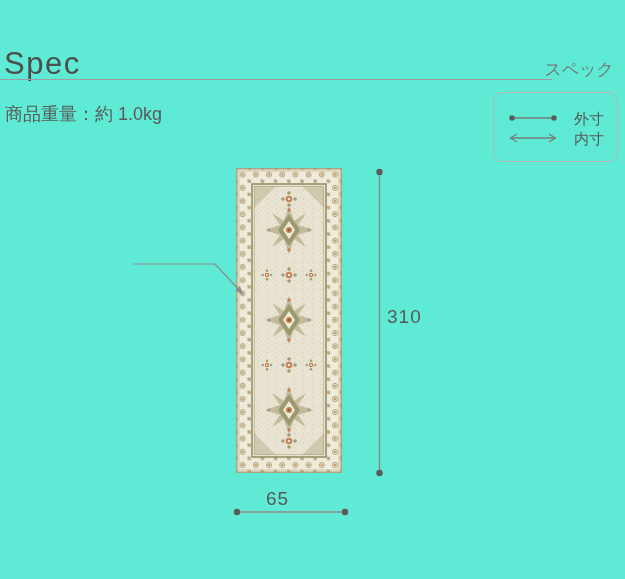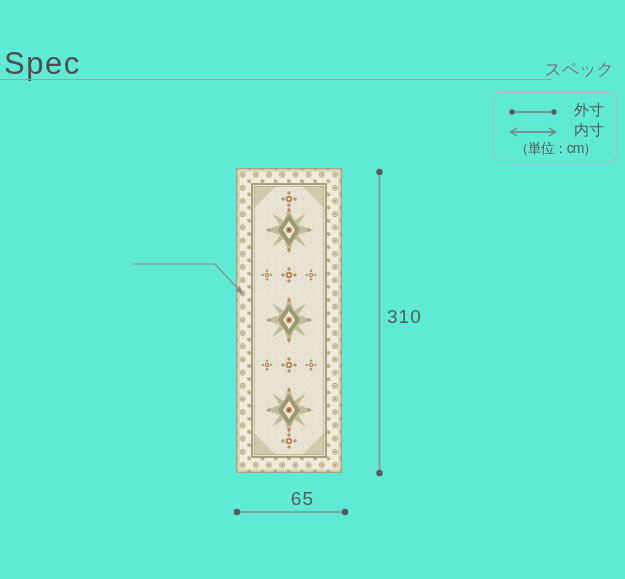--- a/index.html
+++ b/index.html
@@ -31,21 +31,21 @@
   }
   
   .legend-box{
     position:absolute;left:493px;top:92px;width:125px;height:70px;
     border:1px solid #b5b5b5;border-radius:9px;
     box-sizing:border-box;
     display:flex;flex-direction:column;justify-content:center;
     gap:4px;padding:4px 0 2px 0;
   }
   .legend-row{
-    display:flex;align-items:flex-end;justify-content:center;gap:15px;
+    display:flex;align-items:center;justify-content:center;gap:15px;
     height:16px;
   }
   .legend-label{font-size:15px;color:#595959;line-height:1;}
   .legend-unit{
     text-align:center;font-size:14px;color:#595959;line-height:1;
     letter-spacing:-1px;
   }
   
   .rug{position:absolute;left:236px;top:168px;width:106px;height:305px;}
   .thickness-label{
@@ -53,52 +53,52 @@
     font-size:19px;color:#595959;line-height:1.2;
   }
   .thickness-leader{position:absolute;left:130px;top:258px;}
   .vdim{position:absolute;left:371px;top:165px;}
   .vdim-label{
     position:absolute;left:387px;top:306px;
     font-size:19px;color:#595959;letter-spacing:1px;
   }
   .hdim{position:absolute;left:230px;top:504px;}
   .hdim-label{
-    position:absolute;left:266px;top:488px;width:48px;text-align:right;
+    position:absolute;left:266px;top:488px;width:48px;text-align:left;
     font-size:19px;color:#595959;letter-spacing:1px;
   }
 </style>
 </head>
 <body>
 
 <div class="canvas">
 
   <div class="spec-title">Spec</div>
   <div class="spec-rule"></div>
   <div class="spec-subtitle">スペック</div>
 
+  <div class="weight-text">商品重量：約 1.0kg</div>
 
   <div class="legend-box">
     <div class="legend-row">
       <svg width="52" height="10" viewBox="0 0 52 10">
         <line x1="5" y1="5" x2="47" y2="5" stroke="#7a7a7a" stroke-width="1.3"></line>
         <circle cx="5" cy="5" r="2.7" fill="#5a5a5a"></circle>
         <circle cx="47" cy="5" r="2.7" fill="#5a5a5a"></circle>
       </svg>
       <span class="legend-label">外寸</span>
     </div>
     <div class="legend-row">
       <svg width="52" height="10" viewBox="0 0 52 10">
         <line x1="4" y1="5" x2="48" y2="5" stroke="#7a7a7a" stroke-width="1.3"></line>
         <path d="M10,1 L3.5,5 L10,9" fill="none" stroke="#7a7a7a" stroke-width="1.3"></path>
         <path d="M42,1 L48.5,5 L42,9" fill="none" stroke="#7a7a7a" stroke-width="1.3"></path>
       </svg>
       <span class="legend-label">内寸</span>
     </div>
-    <div class="legend-unit">（単位：cm）</div>
   </div>
 
   <svg class="rug" viewBox="0 0 106 305">
     <defs>
       <pattern id="bandPat" width="13.2" height="13.2" patternUnits="userSpaceOnUse">
         <rect width="13.2" height="13.2" fill="#efead9"></rect>
         <circle cx="6.6" cy="6.6" r="2.4" fill="none" stroke="#9a946a" stroke-width="0.9"></circle>
         <circle cx="6.6" cy="6.6" r="1" fill="#c5804d"></circle>
         <circle cx="0.8" cy="0.8" r="1.1" fill="#9aa08a" opacity="0.85"></circle>
         <circle cx="12.4" cy="12.4" r="1.1" fill="#9aa08a" opacity="0.85"></circle>

